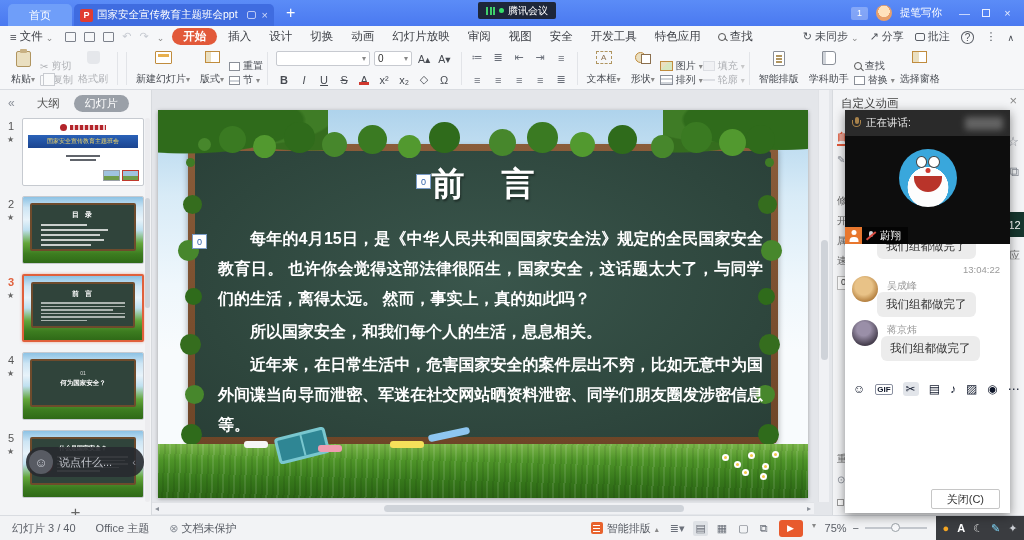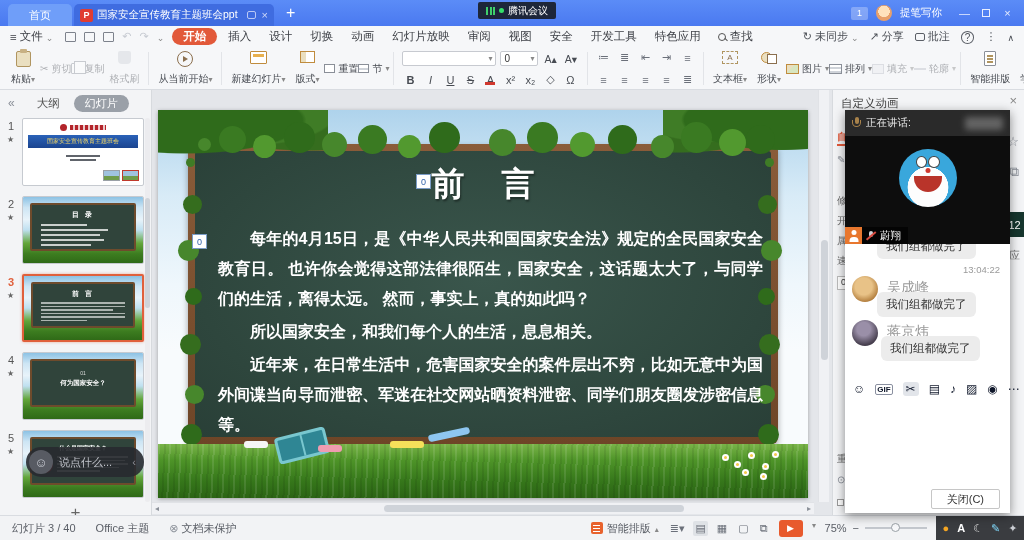--- a/index.html
+++ b/index.html
@@ -45,21 +45,21 @@
   .mbr{display:flex;align-items:center;gap:3px}
   .i-sync::before{content:"↻"} .i-share::before{content:"↗"} .cm-ic{width:10px;height:8px;border:1px solid #5a5e66;border-radius:2px}
   .i-help::before{content:"?";font-size:10px;border:1px solid #5a5e66;border-radius:50%;padding:0 3px}
   .i-vdots::before{content:"⋮"} .i-collapse::before{content:"∧";font-size:9px}
 
   
   .toolbar{position:absolute;left:0;top:47px;width:1024px;height:43px;background:#f6f7f9;border-bottom:1px solid #d9dce1;display:flex;align-items:stretch;padding:3px 4px 2px 6px}
   .sep{width:1px;background:#e2e4e8;margin:2px 4px;flex:none}
   .tcol{display:flex;flex-direction:column;align-items:center;justify-content:space-between;padding:1px 5px;font-size:10px;color:#474b52;flex:none}
   .tcol .lbl{white-space:nowrap}
-  .stack{display:flex;flex-direction:row;justify-content:space-between;font-size:10px;color:#474b52;flex:none}
+  .stack{display:flex;flex-direction:column;justify-content:flex-end;font-size:10px;color:#474b52;flex:none}
   .srow{display:flex;align-items:center;gap:3px;white-space:nowrap}
   .gray{opacity:.42}
   .dar{font-size:8px;color:#888}
   .ic-paste{width:15px;height:16px;background:#eadfc0;border:1px solid #b09560;border-radius:2px;position:relative}
   .ic-paste::before{content:"";position:absolute;left:3px;top:-3px;width:7px;height:4px;background:#c8b184;border-radius:1px}
   .i-cut::before{content:"✂"} 
   .ic-copy{width:10px;height:11px;border:1px solid #8a8f98;border-radius:1px;position:relative;background:#fff}
   .ic-copy::before{content:"";position:absolute;left:2px;top:-3px;width:10px;height:11px;border:1px solid #8a8f98;background:#fff}
   .ic-brush{width:13px;height:13px;background:#cfd3d9;border-radius:2px 2px 4px 4px}
   .ic-play{width:16px;height:16px;border:1.4px solid #8b6f4e;border-radius:50%;position:relative}
@@ -208,21 +208,21 @@
   .mw-mute::before{content:"";position:absolute;left:3px;top:1px;width:4px;height:6px;background:#cfd3d9;border-radius:2px}
   .mw-mute::after{content:"";position:absolute;left:-1px;top:5px;width:12px;height:1.5px;background:#d84b40;transform:rotate(-40deg)}
   .mw-name{color:#fff;font-size:10.5px}
   .mw-chat{position:absolute;left:0;top:114px;right:0;bottom:0;background:#fff;z-index:1}
   .av{position:absolute;width:26px;height:26px;border-radius:50%}
   .av0{left:7px;top:-14px;background:radial-gradient(circle at 40% 35%,#cfd3d9 0 30%,#8a8f98 60%,#5a5e66 100%)}
   .av1{left:7px;top:52px;background:radial-gradient(circle at 45% 40%,#e8c287 0 40%,#b07b3a 75%,#7a4f1e 100%)}
   .av2{left:7px;top:96px;background:radial-gradient(circle at 45% 35%,#9a8fa8 0 30%,#4a4252 70%,#2a2530 100%)}
   .bub{position:absolute;background:#ececec;border-radius:6px;padding:5px 9px;font-size:11.5px;color:#333;white-space:nowrap}
   .b0{left:32px;top:10px}.b1{left:32px;top:68px}.b2{left:36px;top:112px}
-  .cname{position:absolute;font-size:14px;color:#999}
+  .cname{position:absolute;font-size:10px;color:#999}
   .n1{left:42px;top:55px}.n2{left:42px;top:99px}
   .ctime{position:absolute;right:10px;top:40px;font-size:9.5px;color:#9a9a9a}
   .ctools{position:absolute;left:8px;top:158px;display:flex;gap:10px;align-items:center;color:#0f172a;font-size:12px}
   .ct-gif{font-size:8px;border:1.2px solid #8a90a0;border-radius:2px;padding:0 1px;font-weight:bold}
   .ct-cut{background:#e2e5ea;border-radius:3px;padding:0 3px}
   .i-smile::before{content:"☺"} .i-scis::before{content:"✂"} .i-folder::before{content:"▤"} .i-note::before{content:"♪"} .i-img::before{content:"▨"} .i-bell::before{content:"◉"} .i-more::before{content:"⋯"}
   .mw-close{position:absolute;right:10px;bottom:4px;height:20px;padding:0 15px;border:1px solid #c6c6c6;background:#fff;font-size:11px;color:#333;display:flex;align-items:center;border-radius:2px}
 
   
   .danmaku{position:absolute;left:26px;top:447px;width:118px;height:30px;background:rgba(40,42,48,.9);border-radius:15px;display:flex;align-items:center;gap:6px;padding:0 8px 0 3px;z-index:6}
@@ -347,24 +347,20 @@
       <span class="srow">
           <span class="ic-copy"></span>
           <span>复制</span>
         </span>
     </div>
     <div class="tcol gray">
       <span class="ic-brush"></span>
       <span class="lbl">格式刷</span>
     </div>
     <div class="sep"></div>
-    <div class="tcol">
-      <span class="ic-play"></span>
-      <span class="lbl"><span>从当前开始</span><span class="dar">▾</span></span>
-    </div>
     <div class="sep"></div>
     <div class="tcol">
       <span class="ic-slide"></span>
       <span class="lbl"><span>新建幻灯片</span><span class="dar">▾</span></span>
     </div>
     <div class="tcol">
       <span class="ic-layout"></span>
       <span class="lbl"><span>版式</span><span class="dar">▾</span></span>
     </div>
     <div class="stack">

